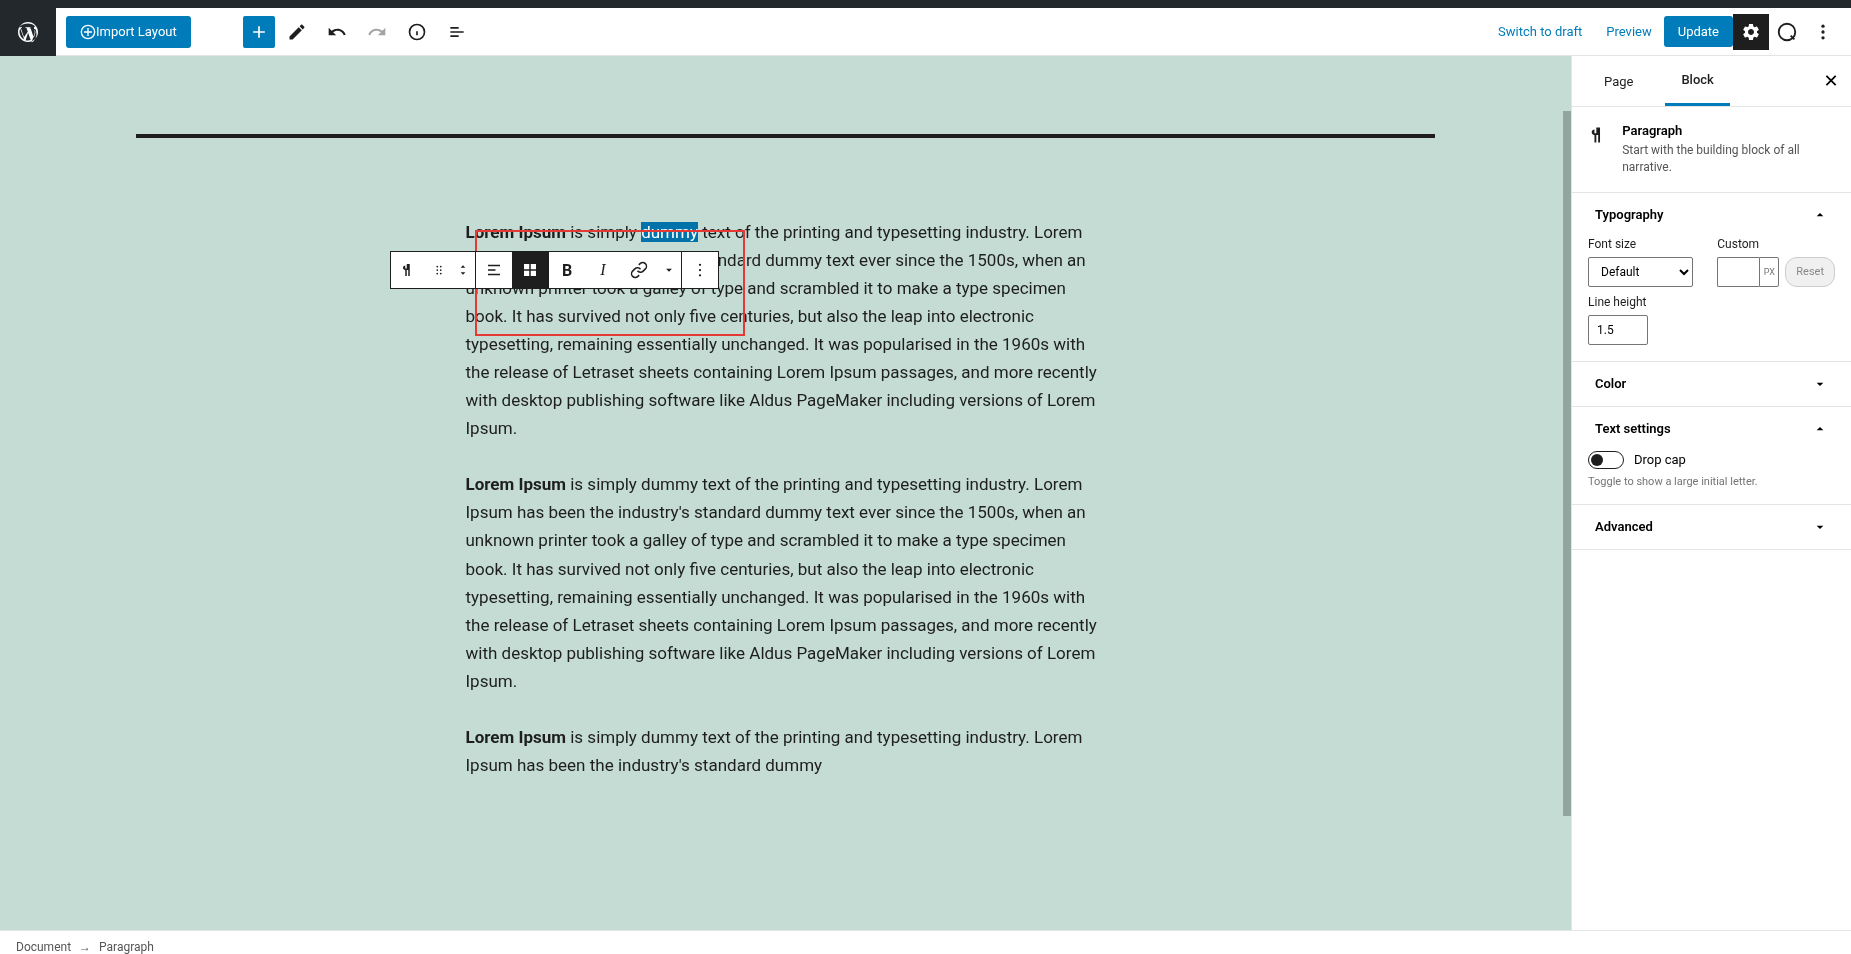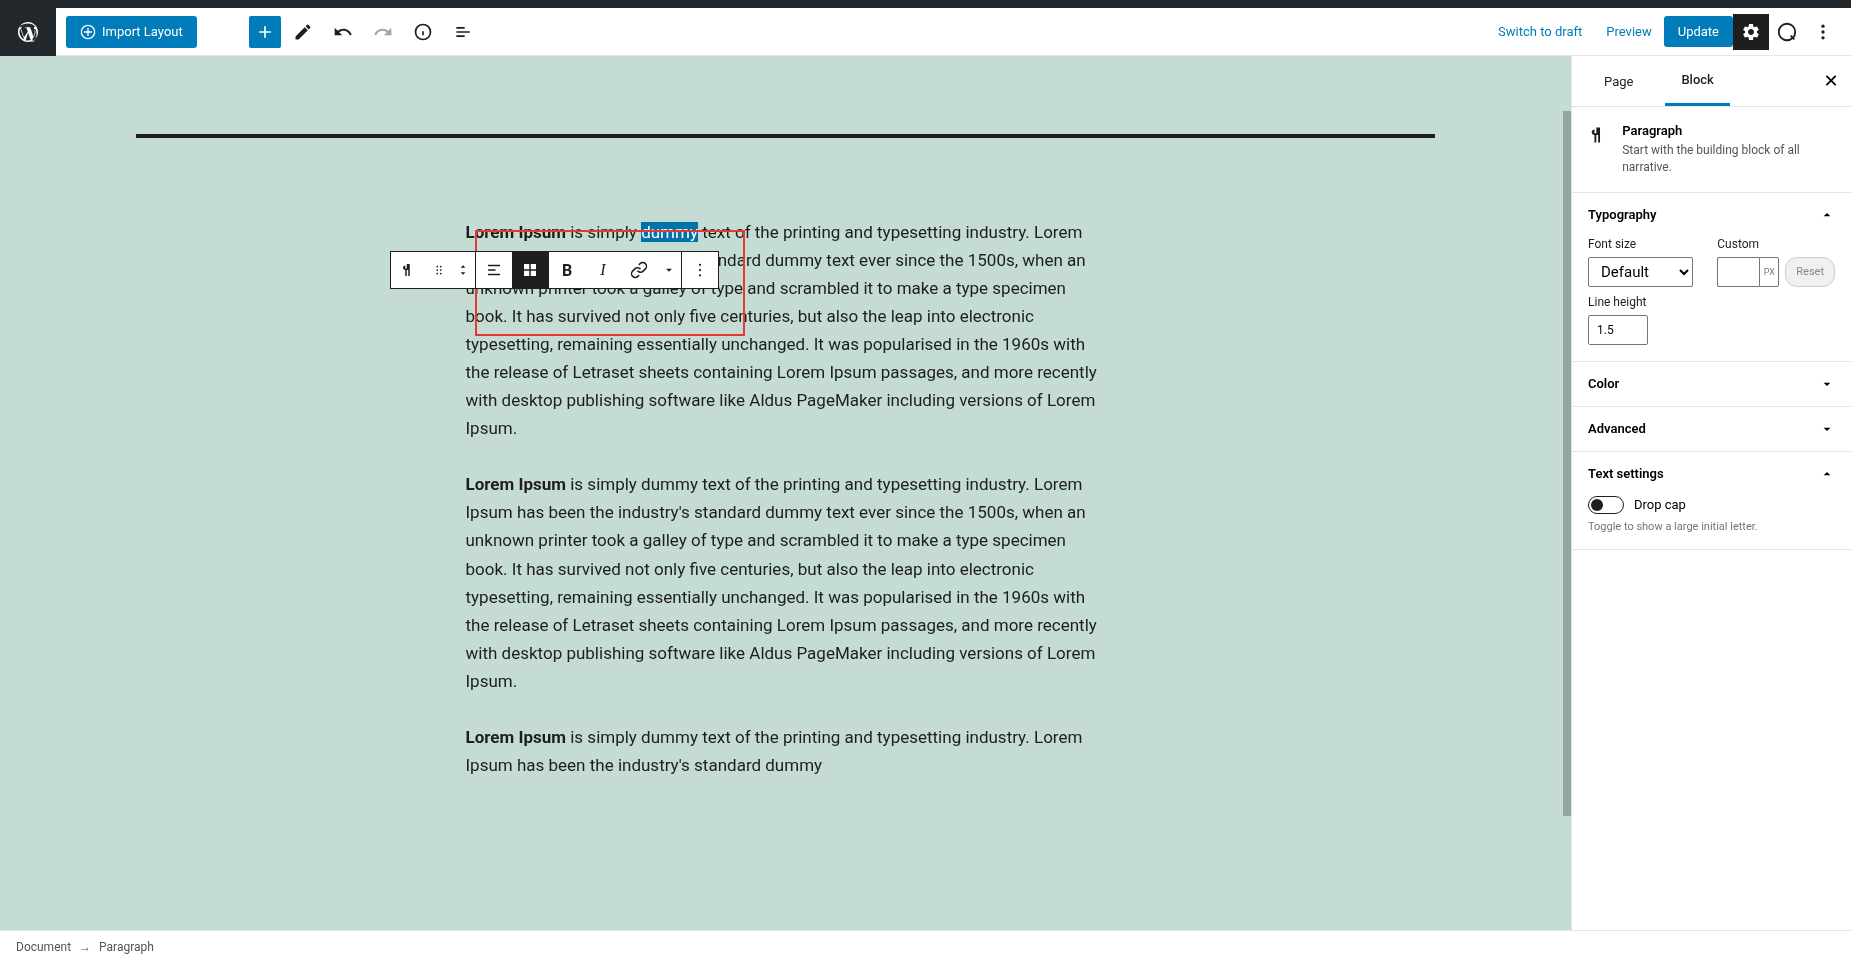--- a/index.html
+++ b/index.html
@@ -1,21 +1,21 @@
 <!DOCTYPE html>
 <html><head>
 <meta charset="utf-8">
 <style>
 * { margin: 0; padding: 0; box-sizing: border-box; font-family: -apple-system, BlinkMacSystemFont, "Segoe UI", Roboto, sans-serif; }
 body { background: #23282d; overflow: hidden; }
 .app { display: flex; flex-direction: column; height: 954px; width: 1851px; position: relative; }
 .topbar { height: 8px; background: #23282d; }
 .header { height: 48px; background: #fff; display: flex; align-items: center; border-bottom: 1px solid #e2e4e7; }
 .wp-logo { width: 56px; height: 48px; background: #23282d; display: flex; align-items: center; justify-content: center; color: #fff; }
-.import-btn { margin-left: 10px; background: #007cba; color: #fff; border: none; height: 32px; padding: 0 14px; border-radius: 3px; font-size: 13px; display: flex; align-items: center; gap: 6px; cursor: pointer; }
+.import-btn { margin-left: 10px; background: #007cba; color: #fff; border: none; height: 32px; padding: 0 14px; border-radius: 3px; font-size: 13px; display: flex; align-items: center; gap: 0; cursor: pointer; }
 .header-tools { display: flex; align-items: center; margin-left: 52px; gap: 4px; }
 .tool-btn { width: 36px; height: 36px; display: flex; align-items: center; justify-content: center; background: transparent; border: none; cursor: pointer; color: #1e1e1e; }
 .tool-btn.primary { background: #007cba; color: #fff; border-radius: 2px; width: 32px; height: 32px; }
 .header-right { margin-left: auto; display: flex; align-items: center; padding-right: 10px; }
 .link-btn { color: #007cba; background: transparent; border: none; font-size: 13px; padding: 8px 12px; cursor: pointer; }
 .update-btn { background: #007cba; color: #ffffff; border: none; font-size: 13px; padding: 8px 14px; border-radius: 3px; cursor: pointer; }
 .icon-btn-dark { width: 36px; height: 36px; background: #1e1e1e; color: #fff; display: flex; align-items: center; justify-content: center; border: none; cursor: pointer; }
 .icon-btn { width: 36px; height: 36px; background: transparent; display: flex; align-items: center; justify-content: center; border: none; cursor: pointer; color: #1e1e1e; }
 
 .main { flex: 1; display: flex; overflow: hidden; background: #fff; }
@@ -41,26 +41,26 @@
 .tabs { display: flex; border-bottom: 1px solid #e2e4e7; position: relative; }
 .tab { padding: 16px; font-size: 13px; background: transparent; border: none; cursor: pointer; color: #1e1e1e; margin-left: 16px; }
 .tab.active { font-weight: 500; border-bottom: 3px solid #007cba; }
 .tab-close { position: absolute; right: 8px; top: 12px; width: 24px; height: 24px; background: transparent; border: none; cursor: pointer; font-size: 18px; }
 
 .panel-header { padding: 16px; display: flex; gap: 12px; border-bottom: 1px solid #e2e4e7; }
 .panel-header-text h3 { font-size: 13px; font-weight: 600; margin-bottom: 4px; }
 .panel-header-text p { font-size: 12px; color: #555; line-height: 1.4; }
 
 .panel { border-bottom: 1px solid #e2e4e7; }
-.panel-title { padding: 14px 16px; font-size: 13px; font-weight: 600; display: flex; justify-content: space-between; align-items: center; cursor: pointer; }
+.panel-title { padding: 14px 23px; font-size: 13px; font-weight: 600; display: flex; justify-content: space-between; align-items: center; cursor: pointer; }
 .panel-body { padding: 0 16px 16px; }
 .field-row { display: flex; gap: 24px; margin-bottom: 8px; align-items: center; }
 .field { flex: 1; }
 .field label { font-size: 12px; display: block; margin-bottom: 6px; color: #1e1e1e; }
-.select { width: 100%; height: 30px; border: 1px solid #757575; border-radius: 2px; padding: 0 8px; font-size: 15px; background: #fff; }
+.select { width: 100%; height: 30px; border: 1px solid #757575; border-radius: 2px; padding: 0 8px; font-size: 12px; background: #fff; }
 .custom-input { display: flex; }
 .custom-input input { width: 42px; height: 30px; border: 1px solid #757575; border-right: none; border-radius: 2px 0 0 2px; padding: 0 4px; font-size: 11px; }
 .custom-unit { width: 20px; height: 30px; border: 1px solid #757575; border-radius: 0 2px 2px 0; font-size: 9px; display: flex; align-items: center; justify-content: center; color: #757575; }
 .reset-btn { height: 30px; padding: 0 10px; font-size: 11px; background: #f0f0f0; border: 1px solid #ccc; border-radius: 12px; color: #888; cursor: pointer; }
 .lh-input { width: 60px; height: 30px; border: 1px solid #757575; border-radius: 2px; padding: 0 8px; font-size: 12px; }
 
 .toggle-row { display: flex; align-items: center; gap: 10px; margin-bottom: 6px; }
 .toggle { width: 36px; height: 18px; background: #fff; border: 1px solid #1e1e1e; border-radius: 9px; position: relative; cursor: pointer; }
 .toggle::after { content: ''; position: absolute; width: 12px; height: 12px; background: #1e1e1e; border-radius: 50%; top: 2px; left: 2px; }
 .toggle-label { font-size: 13px; }
@@ -285,40 +285,40 @@
         <div class="panel-title">
           <span>Color</span>
           <svg width="16" height="16" viewBox="0 0 24 24" fill="currentColor">
               <path d="M7 10l5 5 5-5z"></path>
             </svg>
         </div>
       </div>
 
       <div class="panel">
         <div class="panel-title">
+          <span>Text settings</span>
+          <svg width="16" height="16" viewBox="0 0 24 24" fill="currentColor">
+              <path d="M7 14l5-5 5 5z"></path>
+            </svg>
+        </div>
+        <div class="panel-body">
+          <div class="toggle-row">
+            <div class="toggle"></div>
+            <span class="toggle-label">Drop cap</span>
+          </div>
+          <p class="help-text">Toggle to show a large initial letter.</p>
+        </div>
+      </div>
+
+      <div class="panel">
+        <div class="panel-title">
           <span>Advanced</span>
           <svg width="16" height="16" viewBox="0 0 24 24" fill="currentColor">
               <path d="M7 10l5 5 5-5z"></path>
             </svg>
-        </div>
-      </div>
-
-      <div class="panel">
-        <div class="panel-title">
-          <span>Text settings</span>
-          <svg width="16" height="16" viewBox="0 0 24 24" fill="currentColor">
-              <path d="M7 14l5-5 5 5z"></path>
-            </svg>
-        </div>
-        <div class="panel-body">
-          <div class="toggle-row">
-            <div class="toggle"></div>
-            <span class="toggle-label">Drop cap</span>
-          </div>
-          <p class="help-text">Toggle to show a large initial letter.</p>
         </div>
       </div>
     </div>
   </div>
 
   <div class="footer">
     <span>Document</span>
     <span>→</span>
     <span>Paragraph</span>
   </div>

